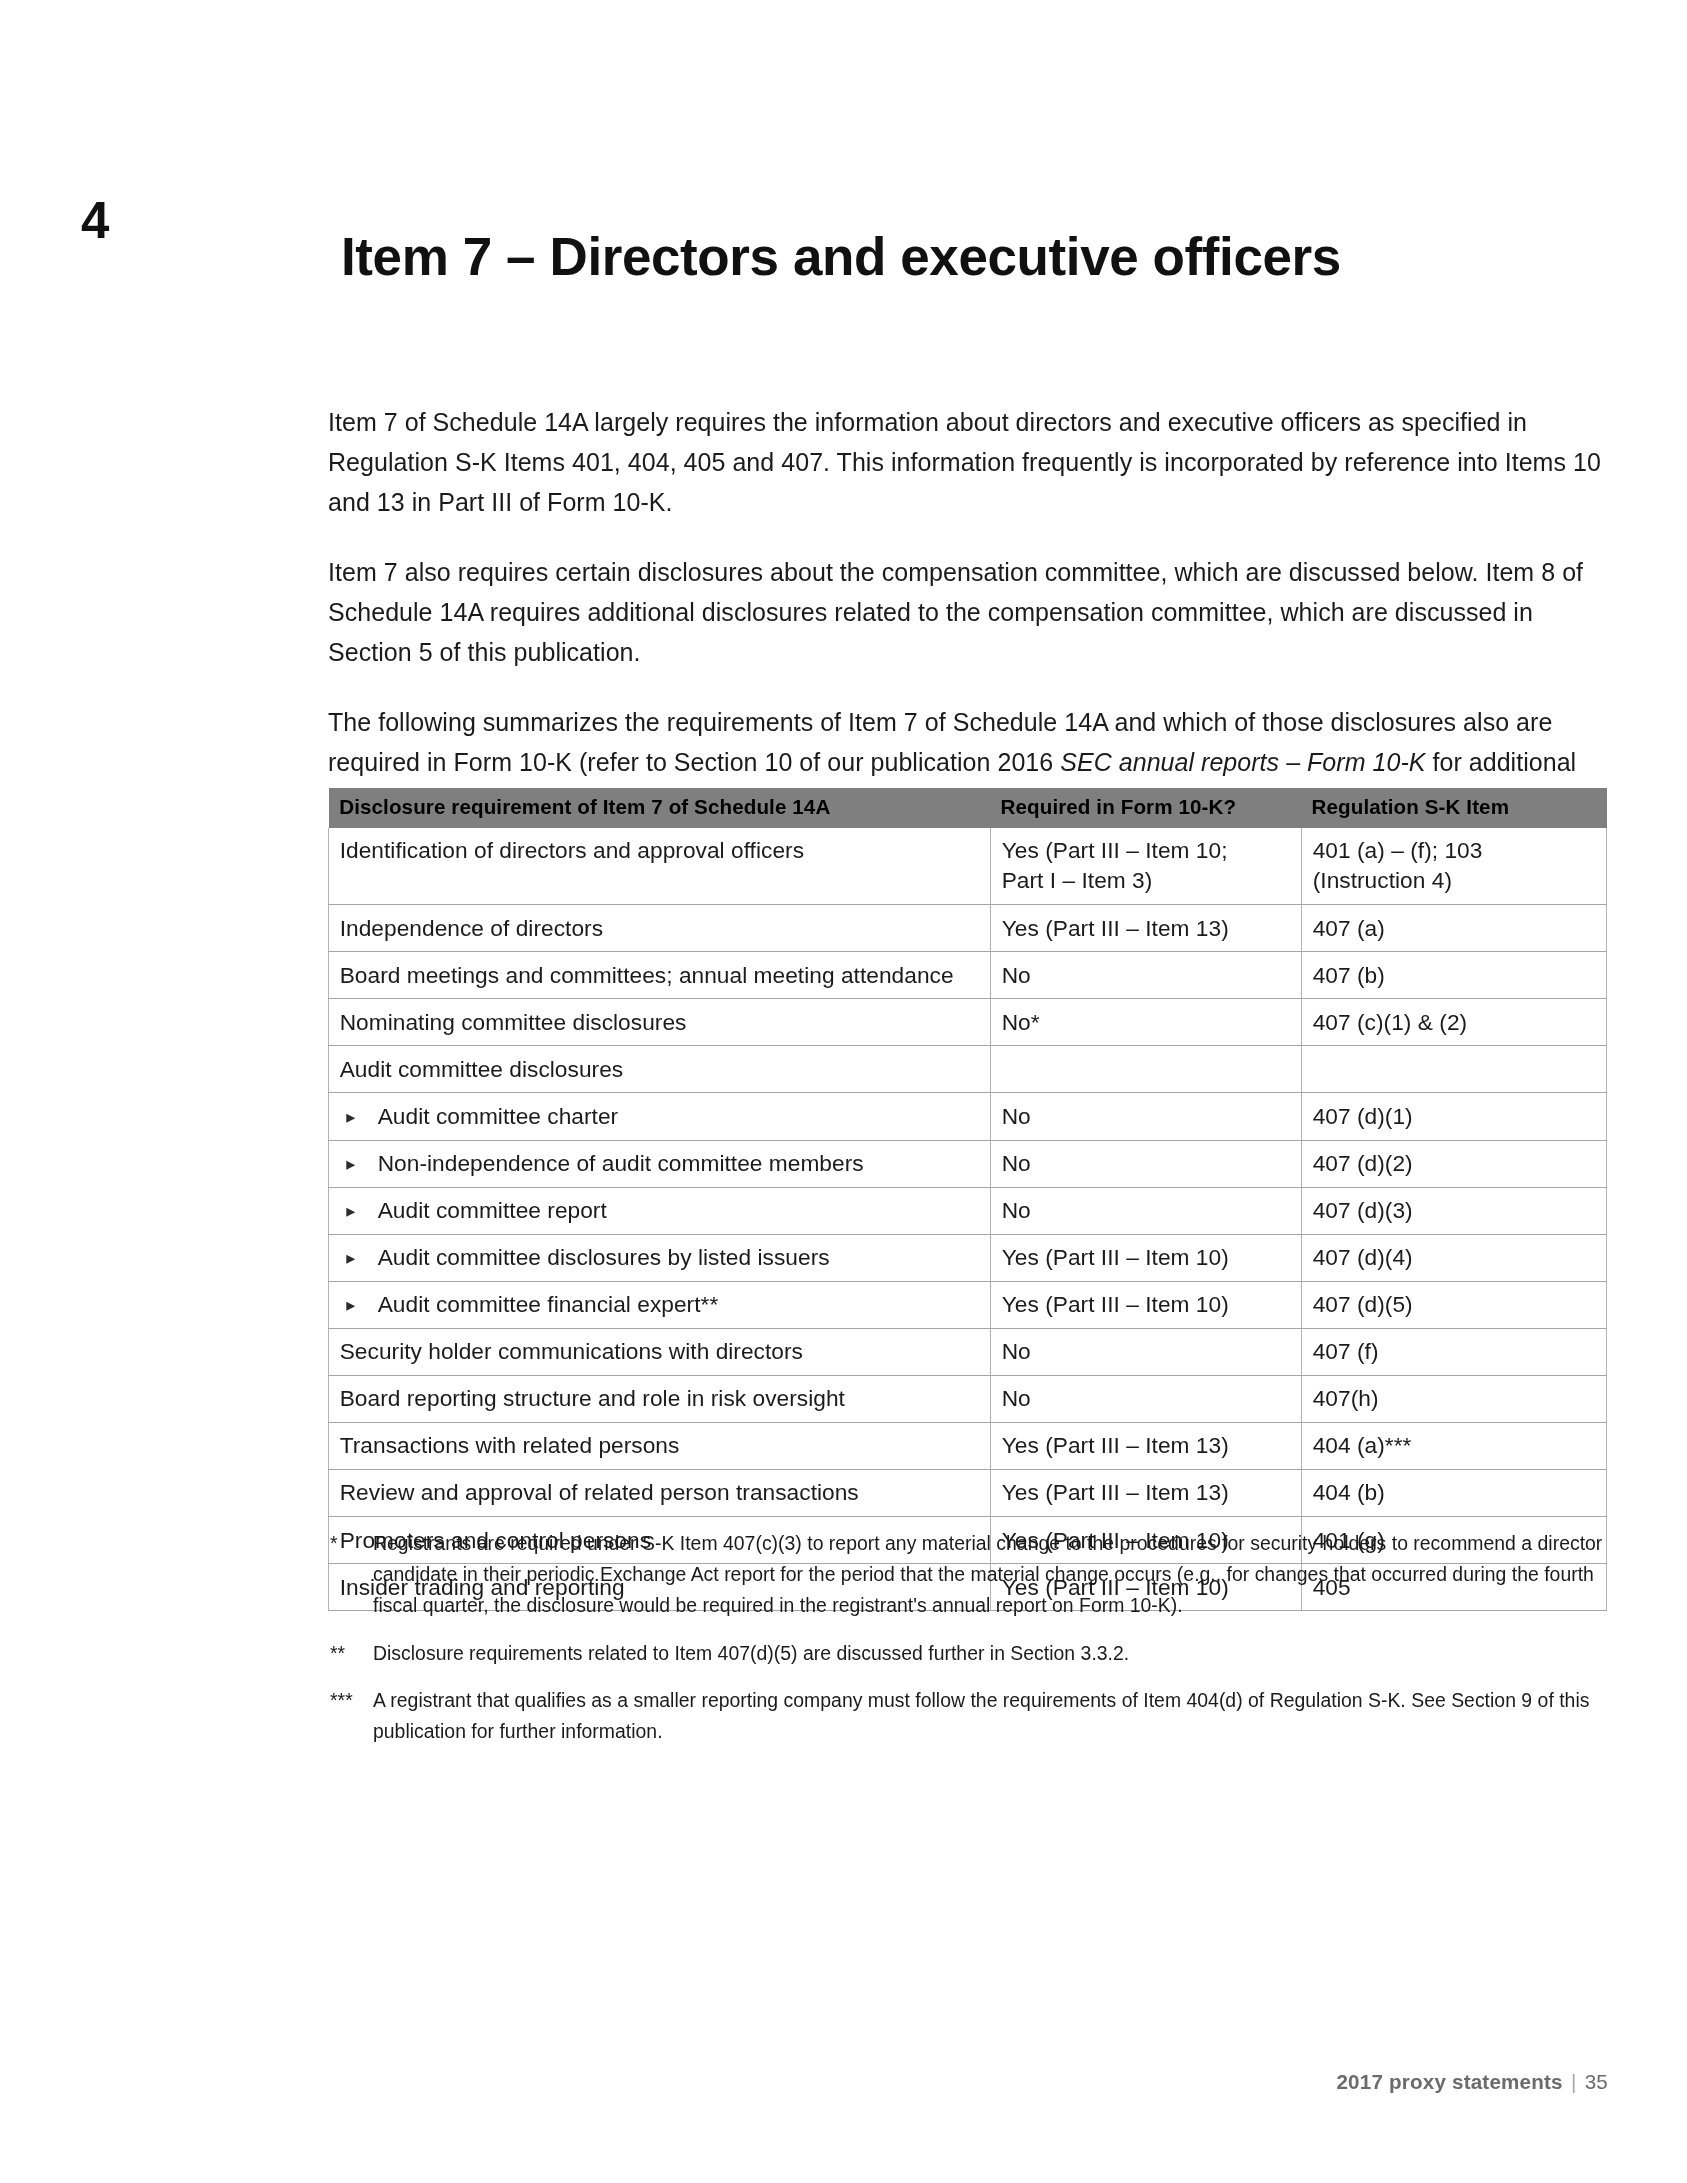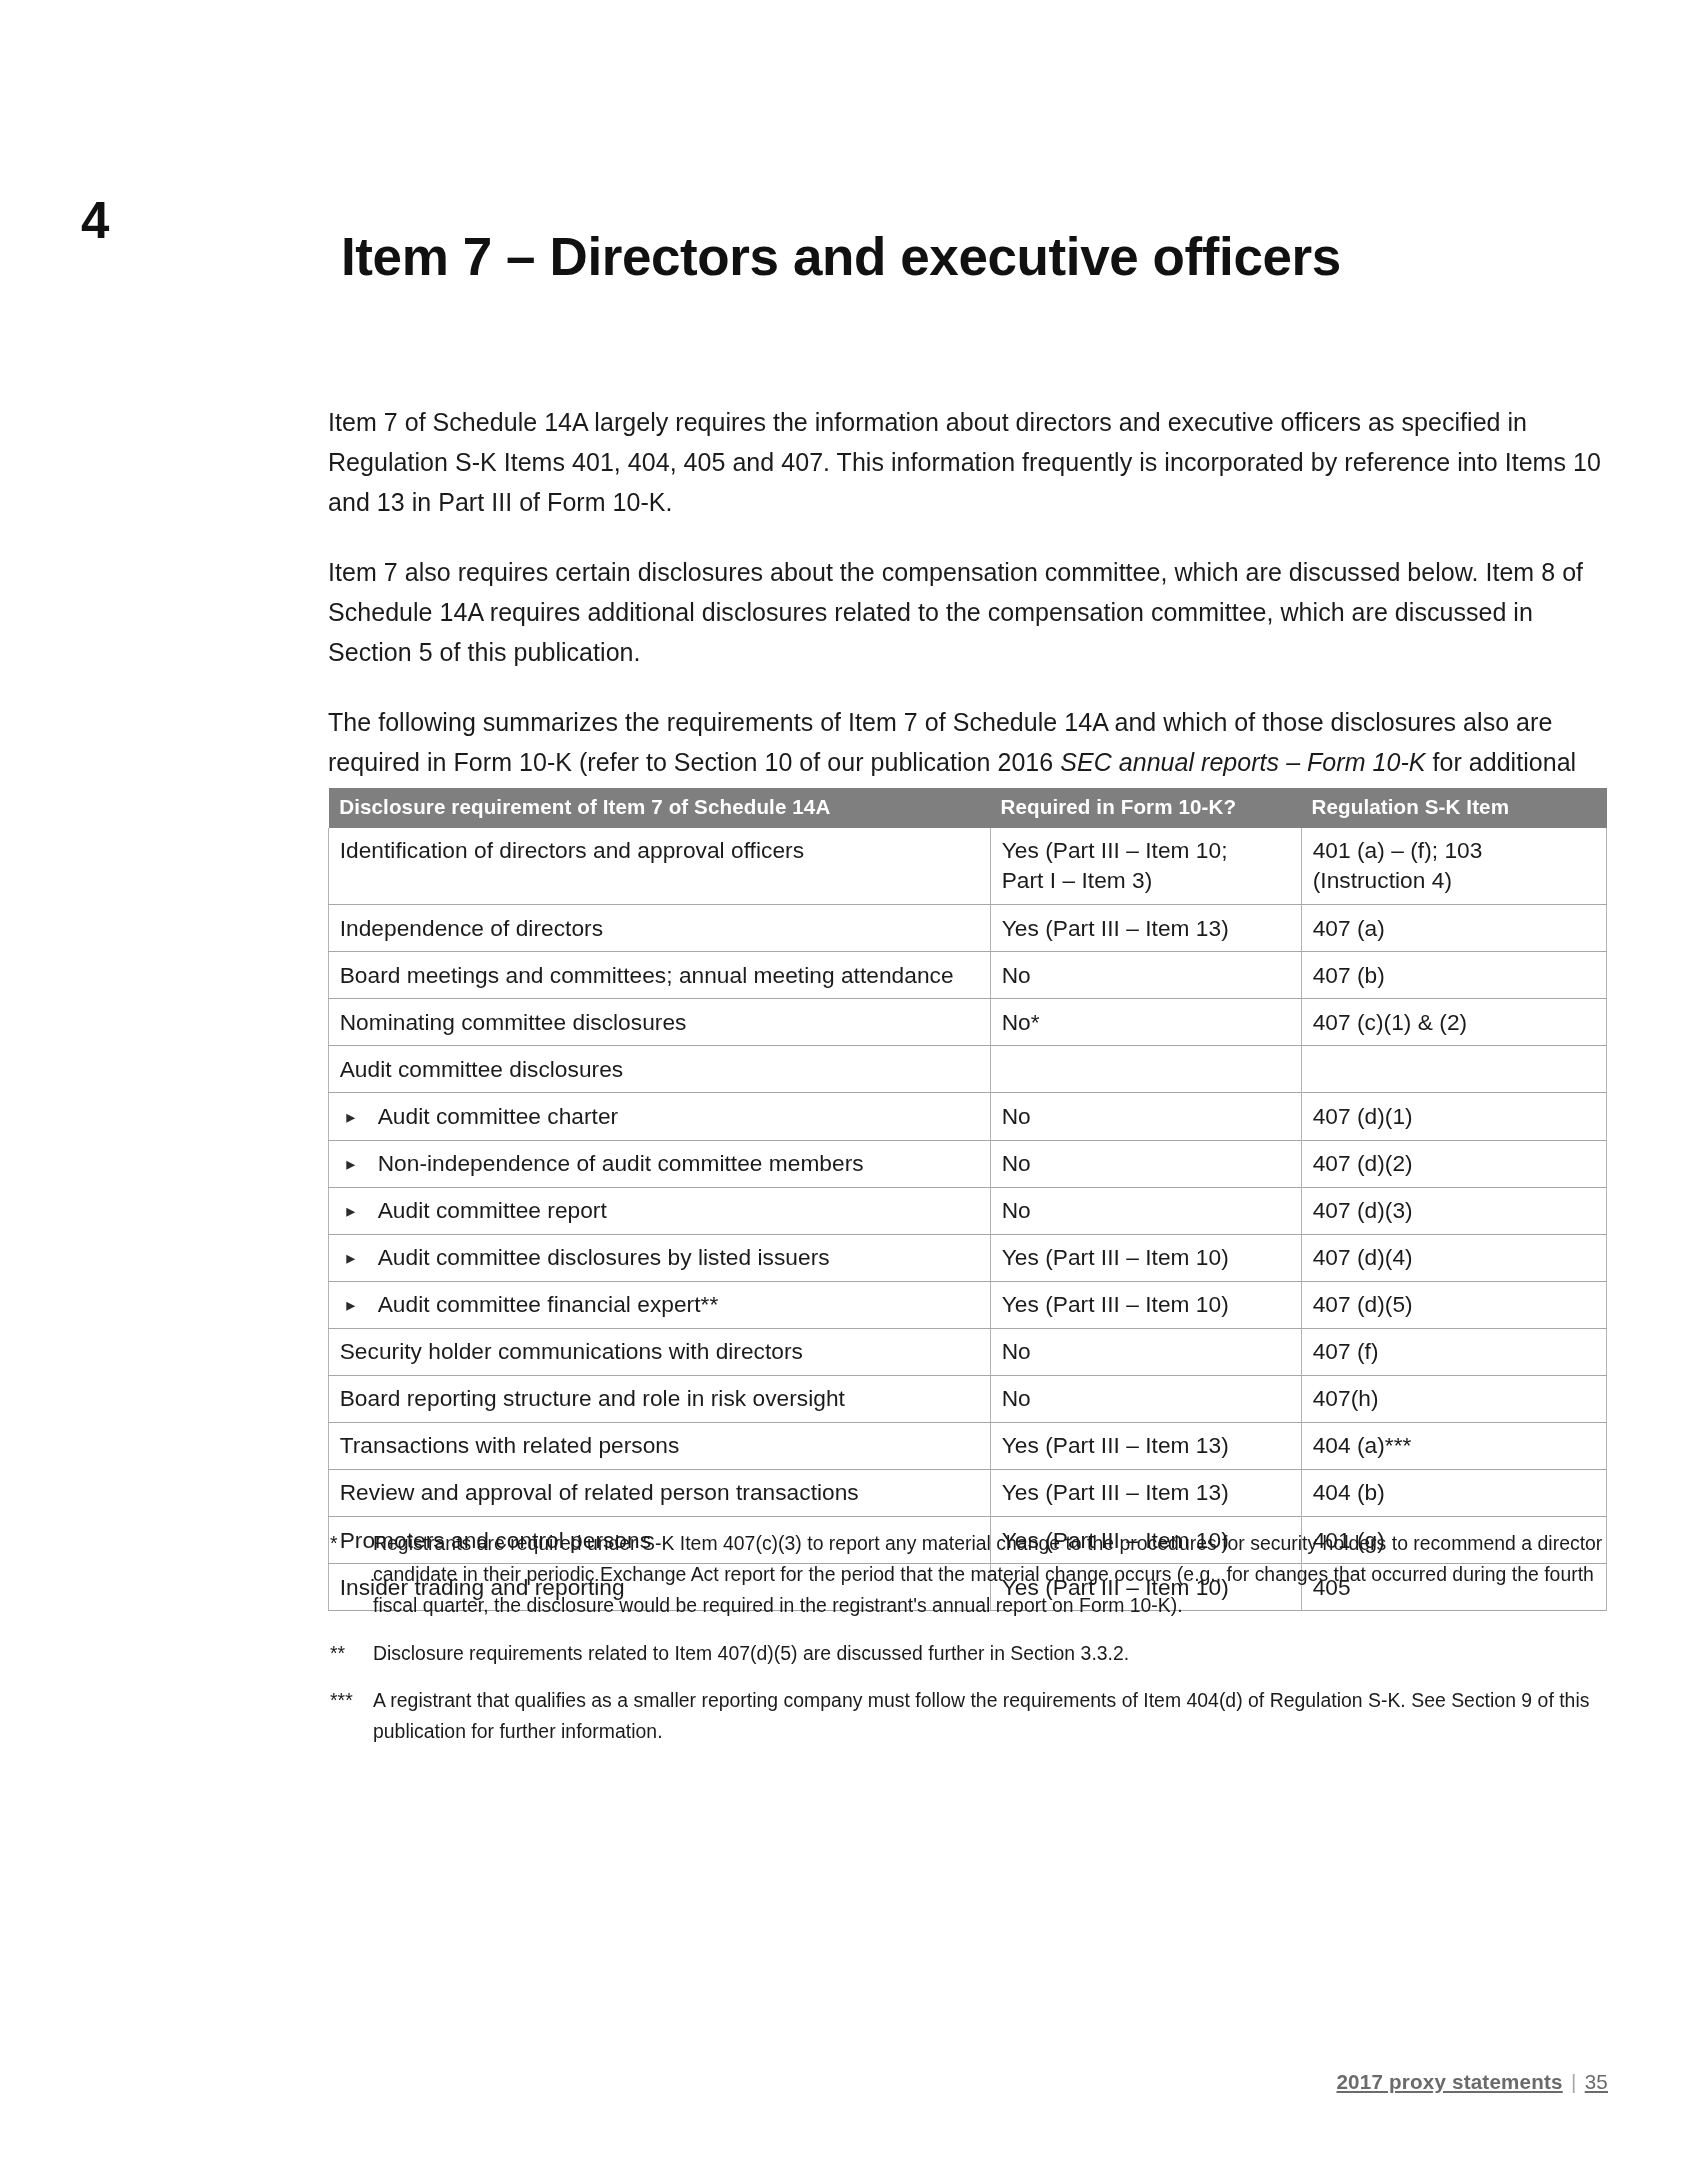--- a/index.html
+++ b/index.html
@@ -82,21 +82,21 @@
     width: 1279px;
     border-collapse: collapse;
     table-layout: fixed;
   }
   .req-table col.c1 { width: 662px; }
   .req-table col.c2 { width: 311px; }
   .req-table col.c3 { width: 305px; }
 
   .req-table thead th {
     background: #7f7f7f;
-    color: #ffffff;
+    color: #000000;
     font-size: 20.6px;
     font-weight: bold;
     text-align: left;
     padding: 7.4px 10px 8.2px 10px;
     border: none;
     letter-spacing: 0.1px;
     white-space: nowrap;
   }
   .req-table thead th.h1 { padding-left: 10.7px; }
 
@@ -157,21 +157,20 @@
   .footer {
     position: absolute;
     left: 0;
     top: 2070px;
     width: 1608px;
     text-align: right;
     font-size: 20.6px;
     font-weight: bold;
     color: #6b6b6b;
     letter-spacing: 0.2px;
-    text-decoration: underline;
   }
   .footer .sep {
     font-weight: normal;
     color: #a8a8a8;
     padding: 0 8.2px;
   }
   .footer .pnum {
     font-weight: normal;
     color: #6b6b6b;
   }

